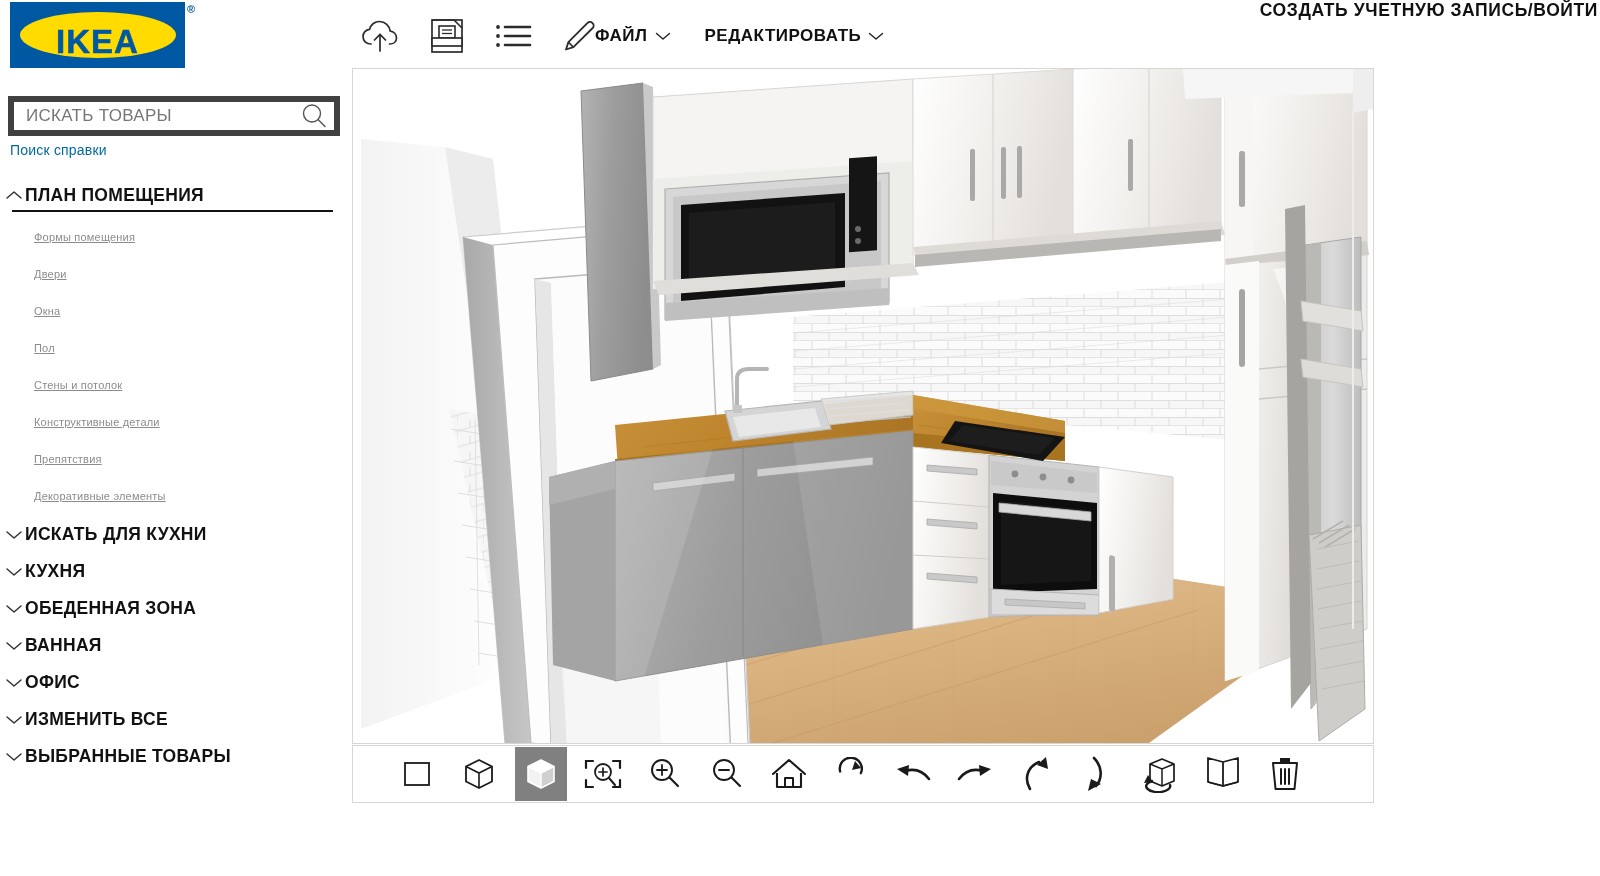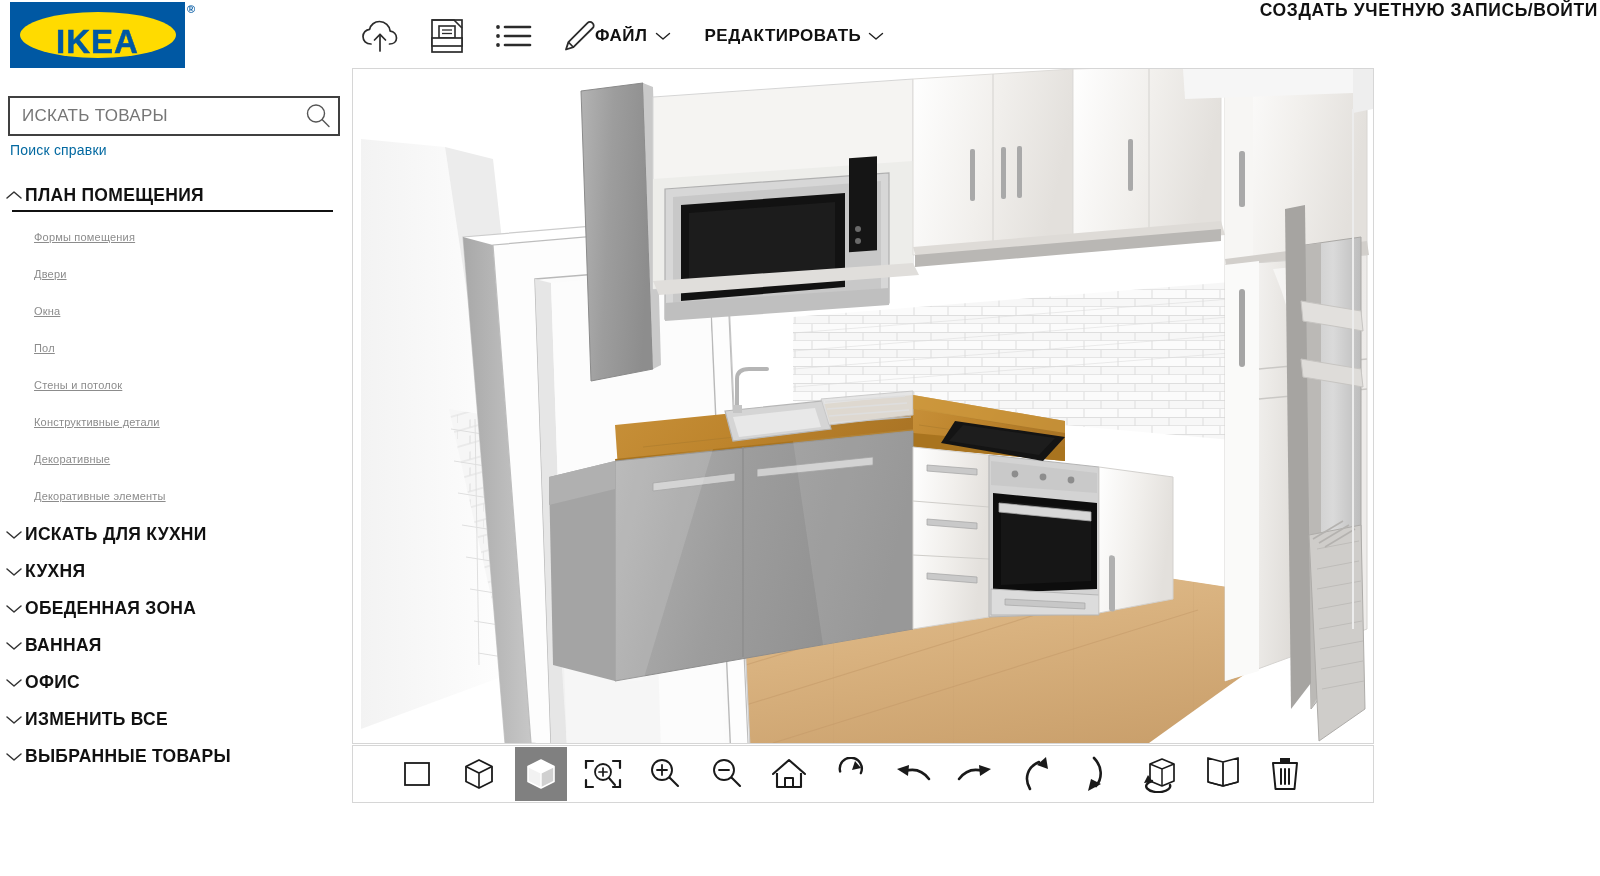--- a/index.html
+++ b/index.html
@@ -30,21 +30,21 @@
     -webkit-text-stroke: 0.5px #0058a3;
   }
   #ikea-logo .reg {
     position: absolute; right: -10px; top: 1px;
     font-size: 11px; color: #0058a3; font-weight: bold;
   }
 
   #search-wrap {
     position: absolute; left: 8px; top: 96px;
     width: 332px; height: 40px;
-    border: 2px solid #404040; background: #fff;
+    border: 6px solid #404040; background: #fff;
     display: flex; align-items: center;
   }
   #search-input {
     flex: 1; height: 100%; border: none; outline: none;
     padding: 0 12px; font-size: 17px; color: #4a4a4a;
     font-family: "Liberation Sans", sans-serif; background: transparent;
   }
   #search-input::placeholder { color: #767676; letter-spacing: .3px; }
   .mag-icon { width: 40px; height: 40px; display: flex; align-items: center; justify-content: center; flex: 0 0 40px; }
 
@@ -160,21 +160,21 @@
             <span class="label">ПЛАН ПОМЕЩЕНИЯ</span>
           </div>
           <div class="nav-underline"></div>
           <div class="nav-children">
             <div class="nav-child">Формы помещения</div>
             <div class="nav-child">Двери</div>
             <div class="nav-child">Окна</div>
             <div class="nav-child">Пол</div>
             <div class="nav-child">Стены и потолок</div>
             <div class="nav-child">Конструктивные детали</div>
-            <div class="nav-child">Декоративные</div>
+            <div class="nav-child">Препятствия</div>
             <div class="nav-child">Декоративные элементы</div>
           </div>
         </div>
         <div class="nav-section">
           <div class="nav-head">
             <span class="chev">
               <svg width="18" height="12" viewBox="0 0 18 12" fill="none">
                 <path d="M2 3l7 6 7-6" stroke="#333" stroke-width="1.5" stroke-linecap="round" stroke-linejoin="round"></path>
               </svg>
             </span>

